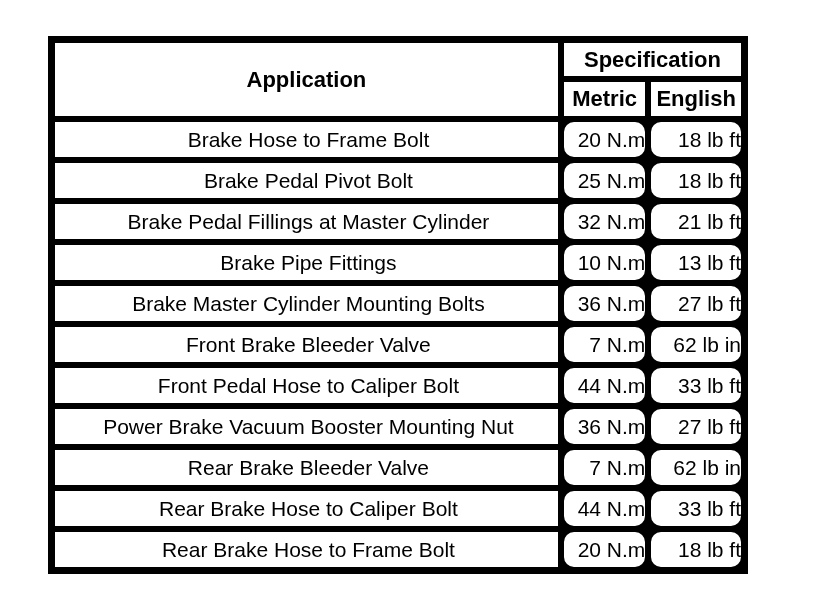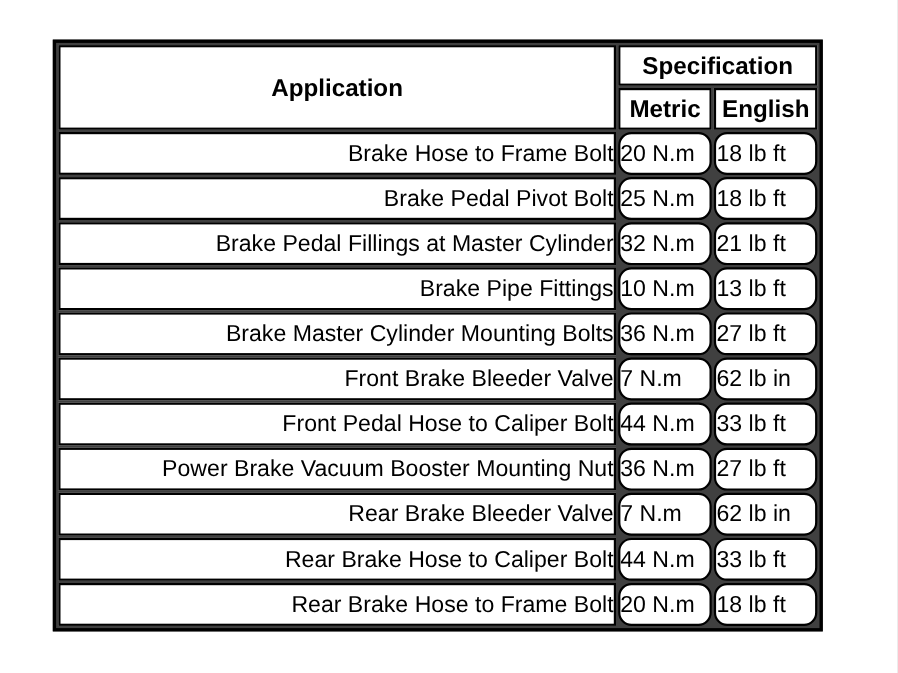--- a/index.html
+++ b/index.html
@@ -16,21 +16,21 @@
   }
   table.spec-table {
     position: absolute;
     left: 48px;
     top: 36px;
     width: 700px;
     table-layout: fixed;
     border-collapse: separate;
     border-spacing: 2px;
     border: 3px solid #000000;
-    background: #404040;
+    background: #000000;
     font-family: "Liberation Sans", sans-serif;
     color: #000000;
   }
   col.c-app { width: 498px; }
   col.c-metric { width: 84px; }
   col.c-english { width: 92px; }
   th, td {
     border: 2px solid #000000;
     background: #ffffff;
     overflow: hidden;
@@ -43,25 +43,25 @@
     font-size: 22px;
     text-align: center;
   }
   th.spec-h { height: 33px; }
   th.sub-h { height: 34px; margin-left: 12px; }
   td {
     font-size: 21px;
     height: 35px;
   }
   td.app-cell {
-    text-align: right;
+    text-align: center;
     padding-left: 4px;
   }
   td.val-cell {
-    text-align: left;
+    text-align: right;
     border-radius: 12px;
   }
 </style>
 </head>
 <body>
 
 <div class="canvas">
   <table class="spec-table">
     <colgroup>
       <col class="c-app">

